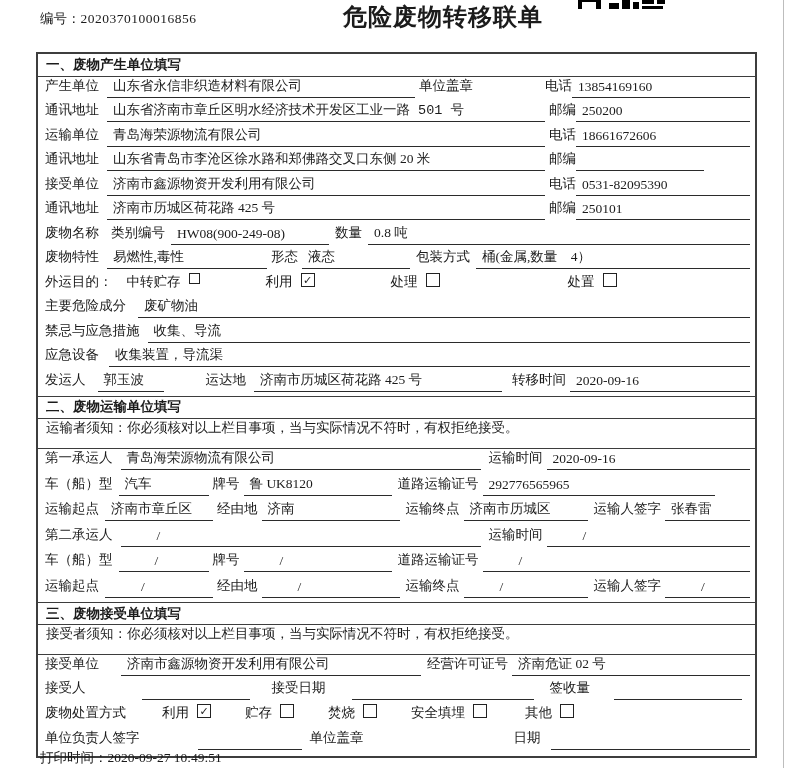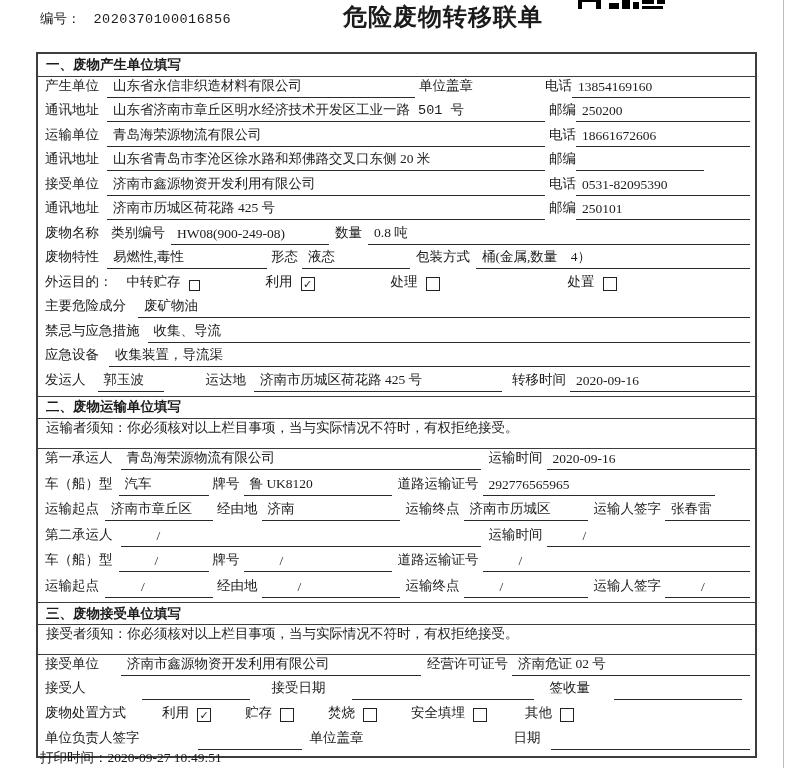--- a/index.html
+++ b/index.html
@@ -4,21 +4,21 @@
 <style>
   html,body{margin:0;padding:0;}
   body{
     width:796px;height:768px;position:relative;background:#ffffff;overflow:hidden;
     font-family:"Liberation Serif","DejaVu Serif",serif;
     color:#1b1b1b;font-size:13.5px;
   }
   
   #edge-line{position:absolute;left:783px;top:0;width:1px;height:768px;background:#bdbdbd;}
   #serial{position:absolute;left:40px;top:10px;white-space:nowrap;}
-  #serial .num{font-family:Liberation Mono, monospace;letter-spacing:.5px;margin-left:13px;}
+  #serial .num{font-family:Liberation Serif, serif;letter-spacing:.5px;margin-left:0;}
   #title{position:absolute;left:0;top:1px;width:100%;box-sizing:border-box;padding-left:90px;
          text-align:center;font-size:24px;font-weight:bold;letter-spacing:1px;}
   #qr{position:absolute;left:578px;top:0;}
   #footer{position:absolute;left:40px;top:749px;white-space:nowrap;}
 
   
   #form{position:absolute;left:36px;top:52px;width:721px;height:706px;box-sizing:border-box;
         border:2px solid #3d3d3d;background:#fff;overflow:hidden;}
   .sec-header{height:23px;border-bottom:1.5px solid #3d3d3d;font-weight:bold;
               display:flex;align-items:center;padding-left:8px;box-sizing:border-box;}
@@ -28,21 +28,21 @@
   .row{display:flex;align-items:flex-end;padding:0 5px 4px 7px;box-sizing:border-box;}
   .s1 .row{height:24.5px;}
   .s2 .row{height:25.6px;}
   .s3 .row{height:24.7px;}
   .lbl{white-space:nowrap;padding-bottom:3px;}
   .gap{display:inline-block;flex:0 0 auto;}
   .val{border-bottom:1px solid #2b2b2b;padding:0 2px 2px 6px;white-space:nowrap;
        flex:0 0 auto;min-height:0;box-sizing:border-box;}
   .val.grow{flex:1 1 auto;}
   .val.slash{padding-left:36px;}
-  .chk{display:flex;align-items:flex-end;flex:0 0 auto;}
+  .chk{display:flex;align-items:flex-start;flex:0 0 auto;}
   .box{display:inline-block;width:12px;height:12px;border:1.5px solid #222;margin:0 0 3px 8px;
        font-size:11px;line-height:12px;text-align:center;flex:0 0 auto;}
   .box.small{width:9px;height:9px;margin-bottom:3px;line-height:9px;font-size:9px;}
 </style>
 </head>
 <body>
 
 <div id="edge-line"></div>
 
 <div id="serial"><span>编号：</span><span class="num">2020370100016856</span></div>

